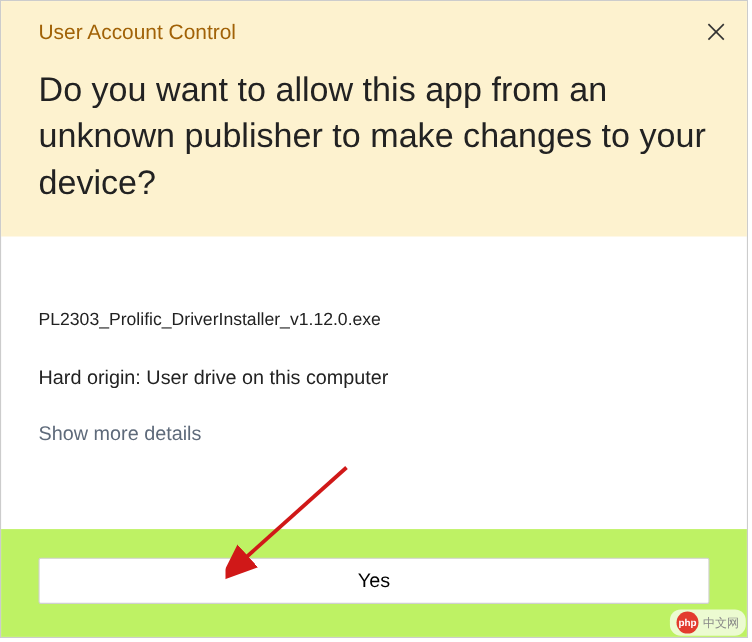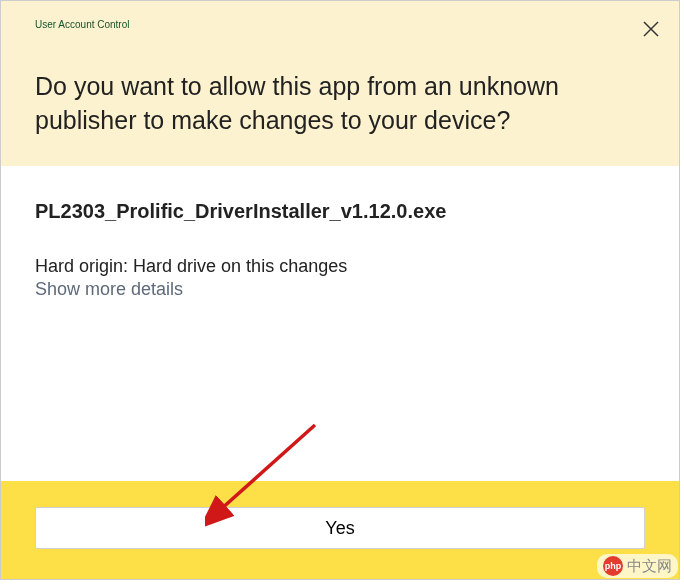--- a/index.html
+++ b/index.html
@@ -22,68 +22,70 @@
       position: relative;
       display: flex;
       flex-direction: column;
     }
     .header {
       background: #fdf2cf;
       padding: 18px 34px 28px 34px;
       position: relative;
     }
     .title {
-      font-size: 10px;
-      color: #14532d;
-      margin-bottom: 40px;
+      font-size: 19px;
+      color: #a16207;
+      margin-bottom: 20px;
     }
     .close-icon {
       position: absolute;
       top: 18px;
       right: 18px;
       width: 20px;
       height: 20px;
       cursor: pointer;
       display: flex;
       align-items: center;
       justify-content: center;
     }
     .close-icon svg {
       width: 16px;
       height: 16px;
     }
     .question {
-      font-size: 25px;
+      font-size: 31px;
       color: #222;
       line-height: 1.35;
       font-weight: 400;
     }
     .body {
       padding: 34px 34px 0 34px;
       flex: 1;
     }
     .app-name {
-      font-size: 20px;
+      font-size: 16px;
       color: #222;
       margin-bottom: 30px;
-      font-weight: 700;
+      font-weight: 400;
+      margin-top: 33px;
     }
     .info-line {
       font-size: 18px;
       color: #222;
       line-height: 1.45;
     }
     .show-more {
       font-size: 18px;
       color: #5e6a7a;
+      margin-top: 28px;
       cursor: pointer;
       display: inline-block;
     }
     .footer {
-      background: #fde047;
+      background: #bef264;
       padding: 26px 34px 30px 34px;
       display: flex;
       gap: 8px;
     }
     .btn {
       flex: 1;
       height: 42px;
       font-size: 18px;
       border: 1px solid #d0d0d0;
       background: #fff;
@@ -120,21 +122,21 @@
       border-radius: 50%;
       background: #e33b2e;
       color: #fff;
       font-size: 9px;
       font-weight: bold;
       display: flex;
       align-items: center;
       justify-content: center;
     }
     .watermark-text {
-      font-size: 15px;
+      font-size: 11px;
       color: #888;
     }
   </style>
 </head>
 <body>
 
 <div class="dialog">
   <div class="header">
     <div class="title">User Account Control</div>
     <div class="close-icon">
@@ -143,21 +145,21 @@
           <line x1="15" y1="1" x2="1" y2="15" stroke="#333" stroke-width="1.5"></line>
         </svg>
     </div>
     <div class="question">Do you want to allow this app from an unknown publisher to make changes to your device?</div>
   </div>
 
   <div class="body">
     <div class="app-name">PL2303_Prolific_DriverInstaller_v1.12.0.exe</div>
     <div class="info-line">
       <span>Hard origin:</span>
-      <span>Hard drive on this changes</span>
+      <span>User drive on this computer</span>
     </div>
     <div class="show-more">Show more details</div>
   </div>
 
   <div class="footer">
     <button class="btn">Yes</button>
   </div>
 </div>
 
 <svg class="arrow" width="120" height="110">

